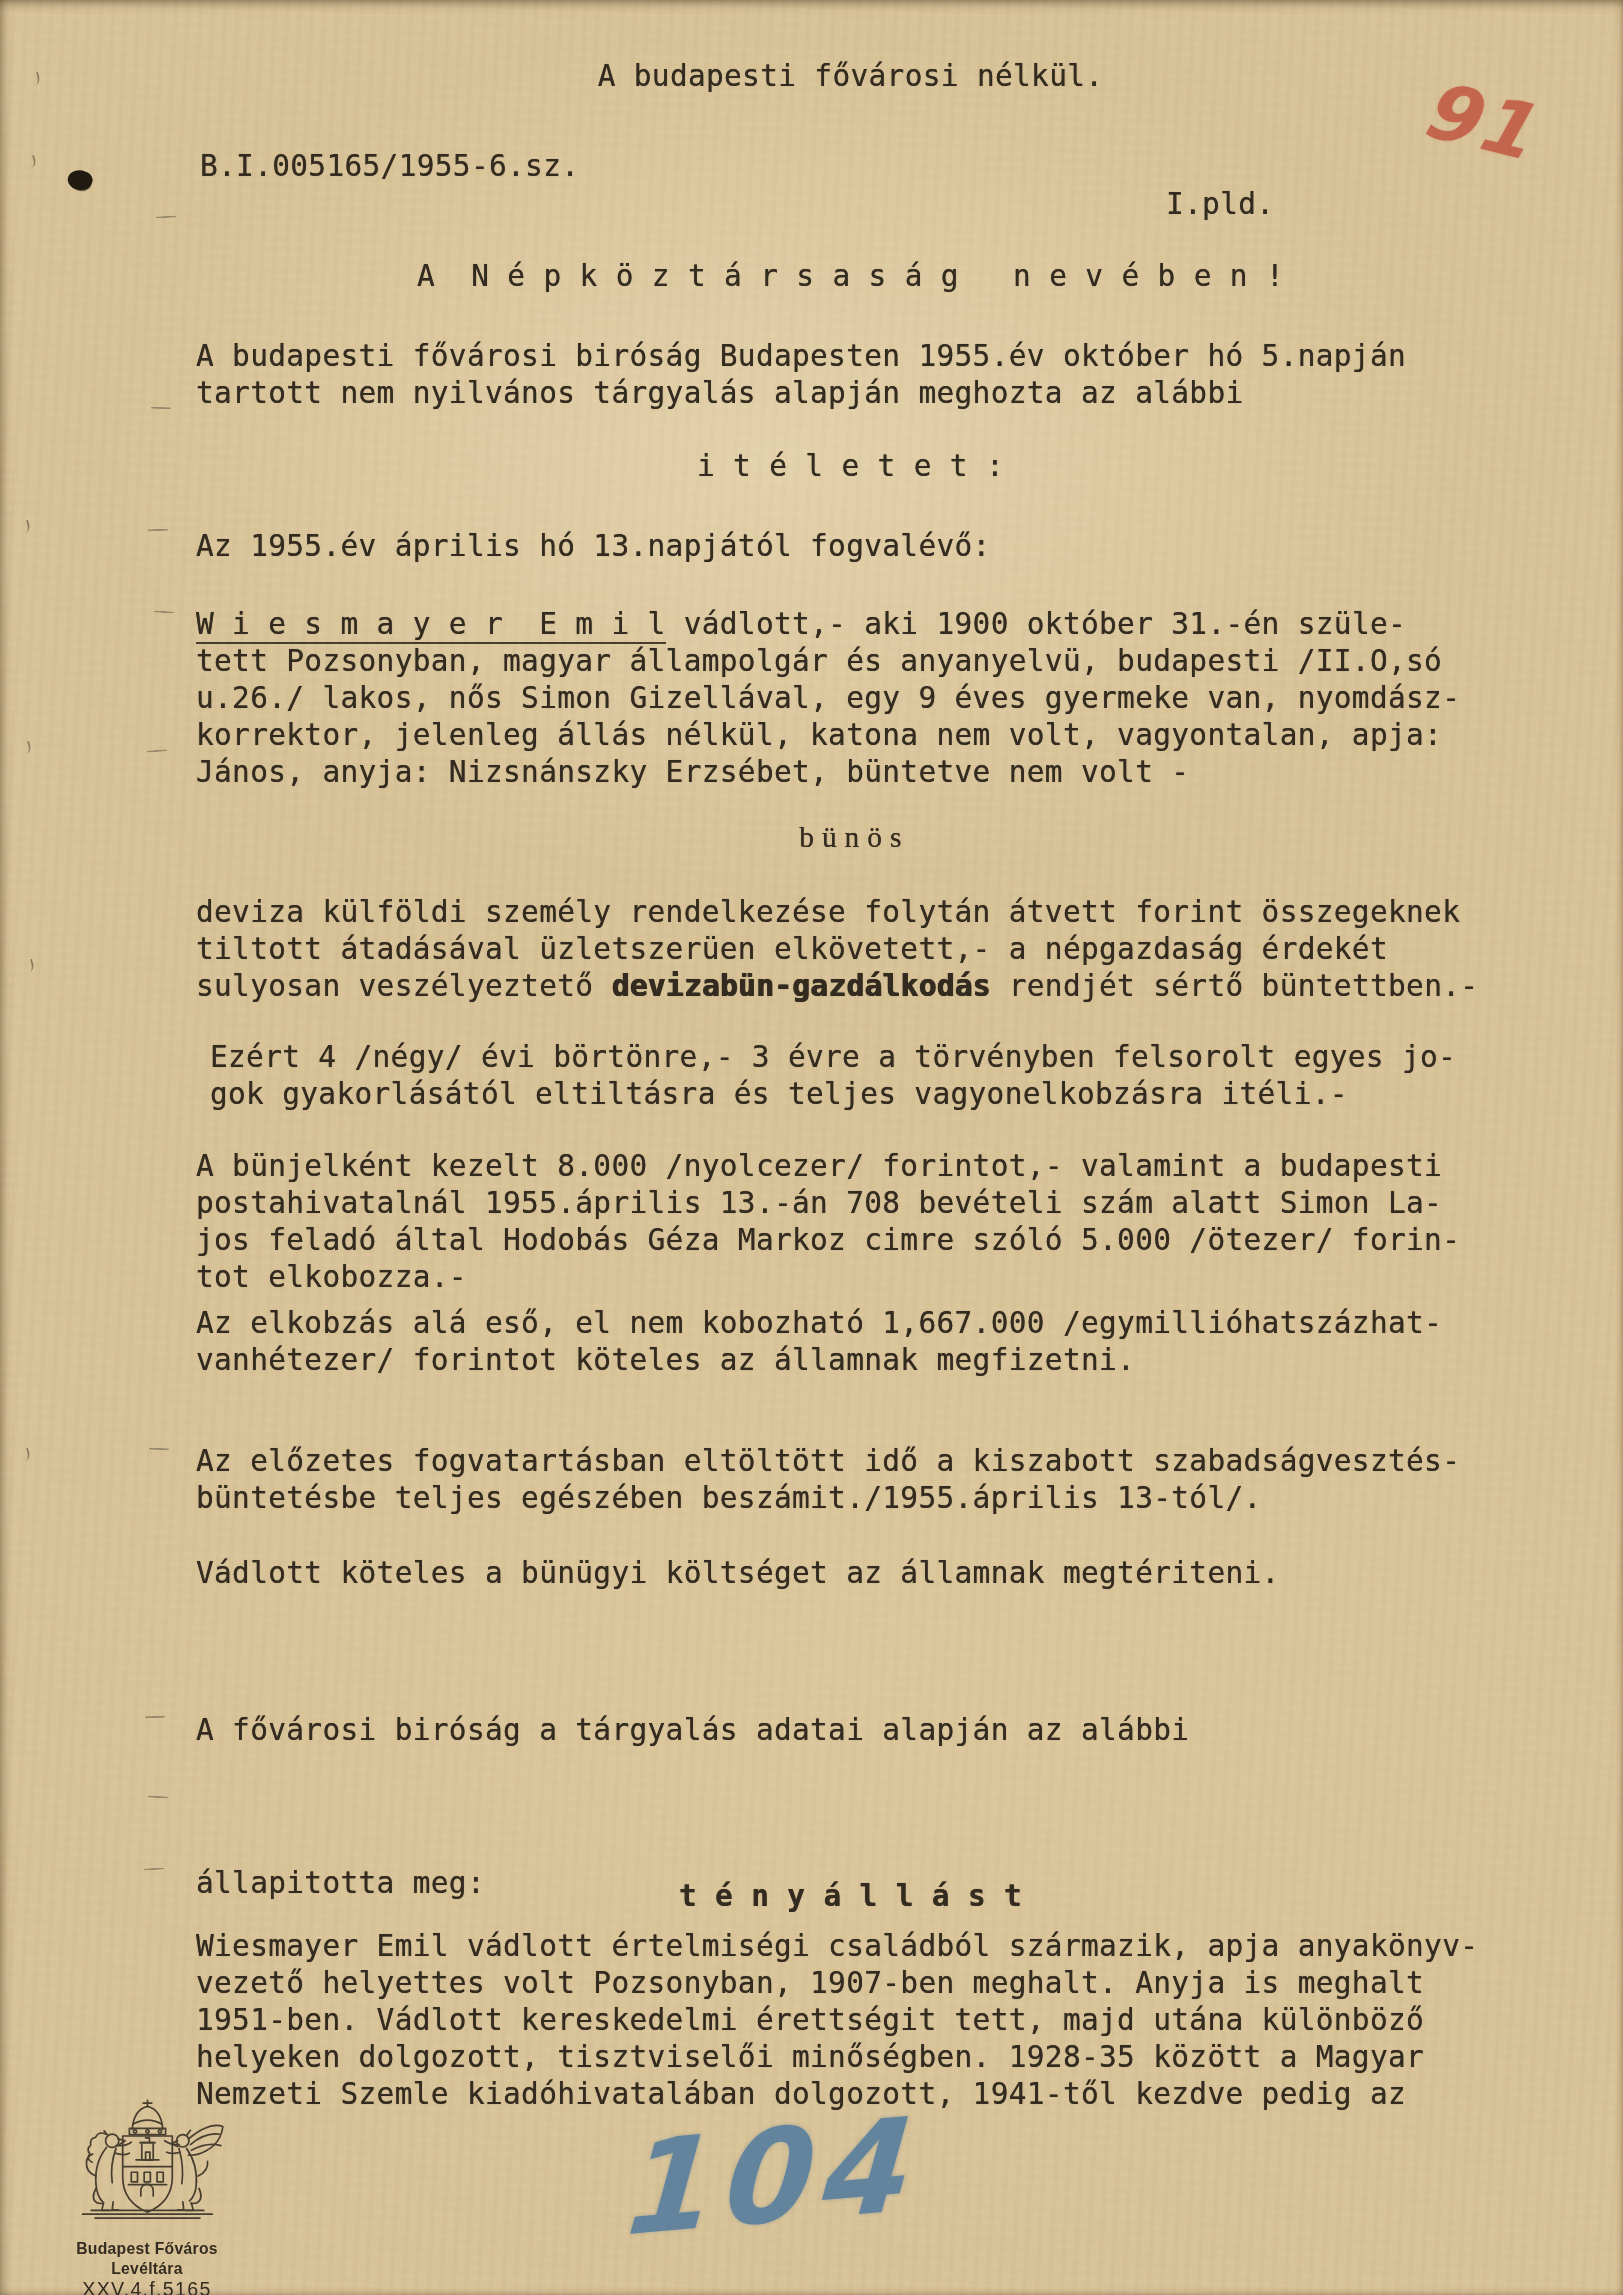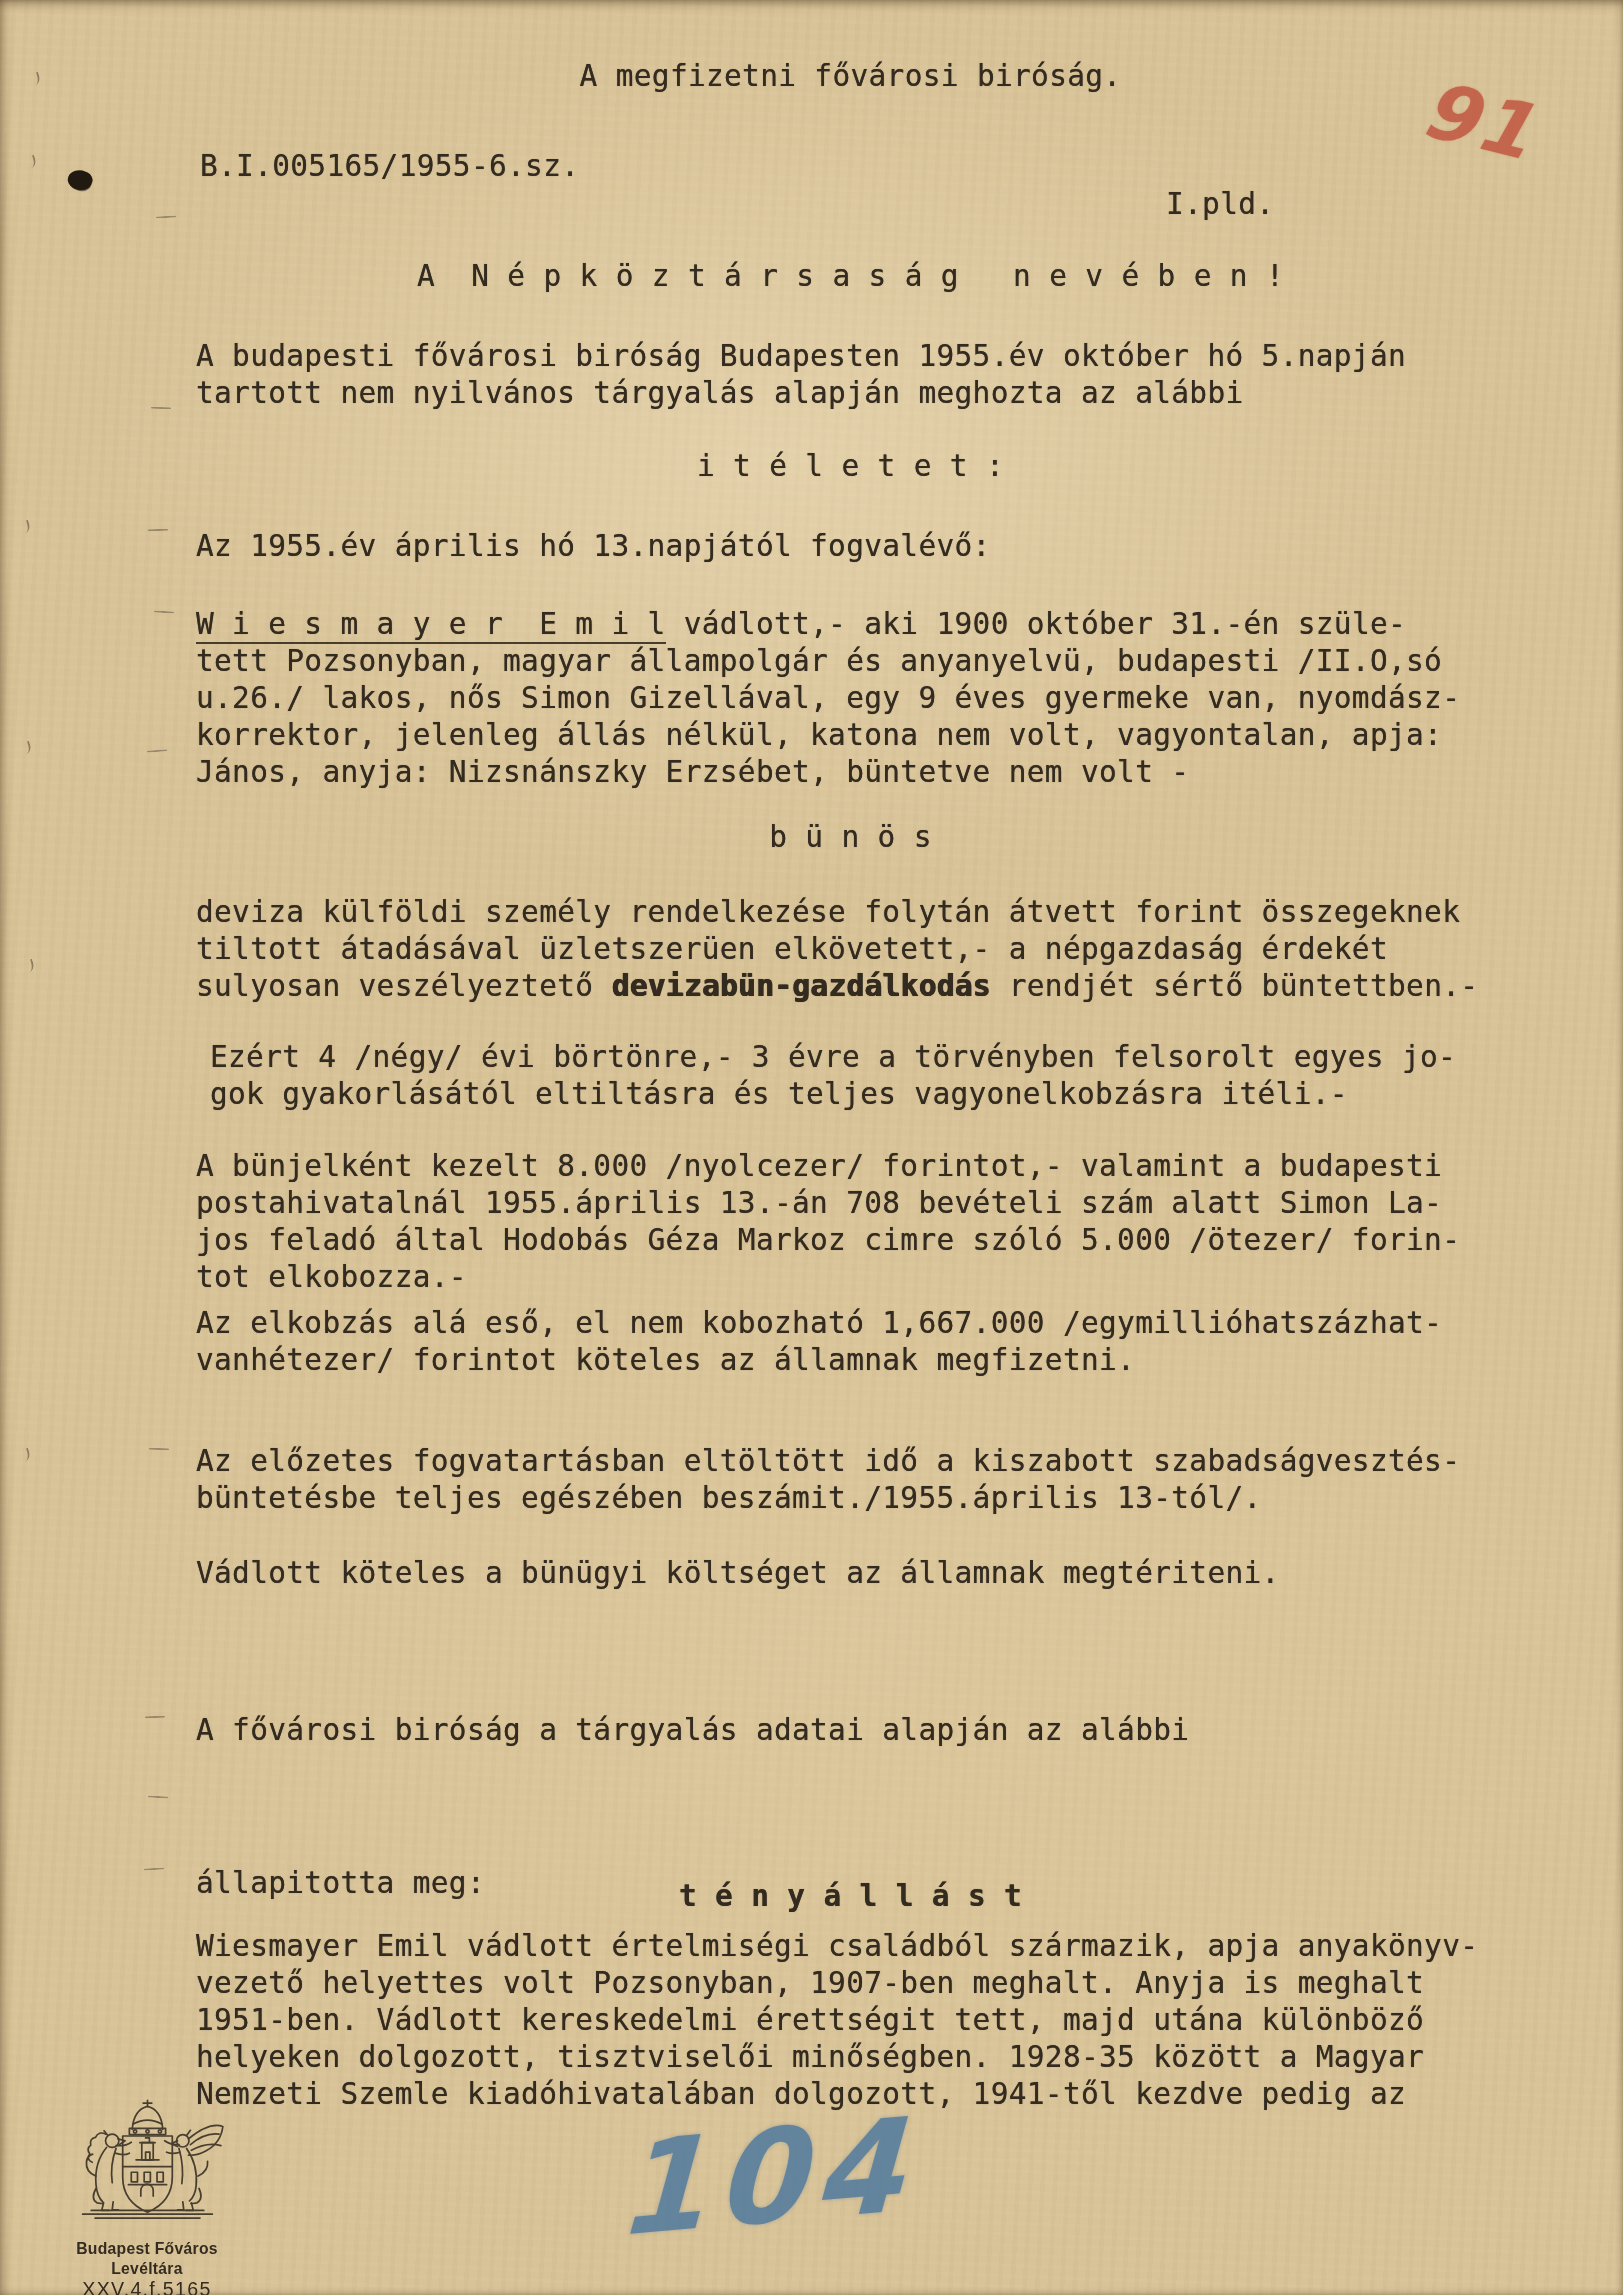--- a/index.html
+++ b/index.html
@@ -89,42 +89,42 @@
     border-right:2.6px solid rgba(52,42,28,.45);
     border-radius:0 0 70% 0;
     transform:rotate(-18deg);
   }
 </style>
 </head>
 <body>
 
 <div class="page">
 
-  <div class="tw center nowrap" style="top:58px;">A megfizetni fővárosi biróság.</div>
+  <div class="tw center nowrap" style="top:58px;">A budapesti fővárosi nélkül.</div>
 
   <div class="tw nowrap" style="top:148px; left:200px;">B.I.005165/1955-6.sz.</div>
 
   <div class="tw nowrap" style="top:186px; left:1166px;">I.pld.</div>
 
   <div class="tw center nowrap" style="top:258px;">A  N é p k ö z t á r s a s á g   n e v é b e n !</div>
 
   <div class="tw para" style="top:338px;">A budapesti fővárosi biróság Budapesten 1955.év október hó 5.napján
 tartott nem nyilvános tárgyalás alapján meghozta az alábbi</div>
 
   <div class="tw center nowrap" style="top:448px;">i t é l e t e t :</div>
 
   <div class="tw para" style="top:528px;">Az 1955.év április hó 13.napjától fogvalévő:</div>
 
   <div class="tw para" style="top:606px;"><span class="name-underline">W i e s m a y e r  E m i l</span><span> vádlott,- aki 1900 október 31.-én szüle-
 tett Pozsonyban, magyar állampolgár és anyanyelvü, budapesti /II.O,só
 u.26./ lakos, nős Simon Gizellával, egy 9 éves gyermeke van, nyomdász-
 korrektor, jelenleg állás nélkül, katona nem volt, vagyontalan, apja:
 János, anyja: Nizsnánszky Erzsébet, büntetve nem volt -</span></div>
 
-  <div class="tw center nowrap" style="top:819px;">b ü n ö s</div>
+  <div class="tw center nowrap" style="top:819px;font-family:Liberation Serif, serif;">b ü n ö s</div>
 
   <div class="tw para" style="top:894px;"><span>deviza külföldi személy rendelkezése folytán átvett forint összegeknek
 tiltott átadásával üzletszerüen elkövetett,- a népgazdaság érdekét
 sulyosan veszélyeztető </span><span class="overstruck">devizabün-gazdálkodás</span><span> rendjét sértő büntettben.-</span></div>
 
   <div class="tw para" style="top:1039px;margin-left:14px;">Ezért 4 /négy/ évi börtönre,- 3 évre a törvényben felsorolt egyes jo-
 gok gyakorlásától eltiltásra és teljes vagyonelkobzásra itéli.-</div>
 
   <div class="tw para" style="top:1148px;">A bünjelként kezelt 8.000 /nyolcezer/ forintot,- valamint a budapesti
 postahivatalnál 1955.április 13.-án 708 bevételi szám alatt Simon La-

